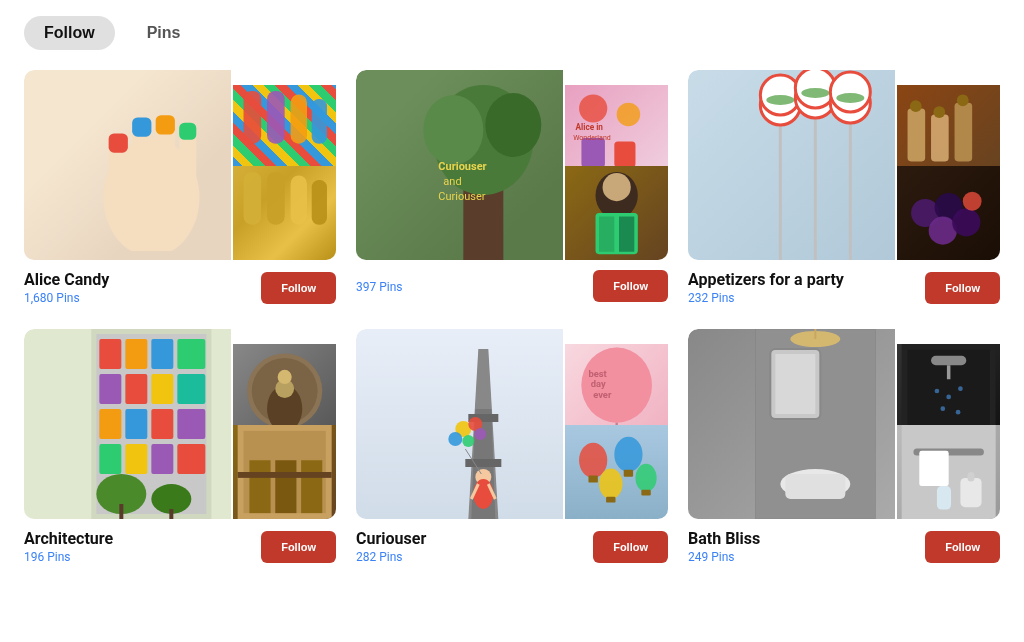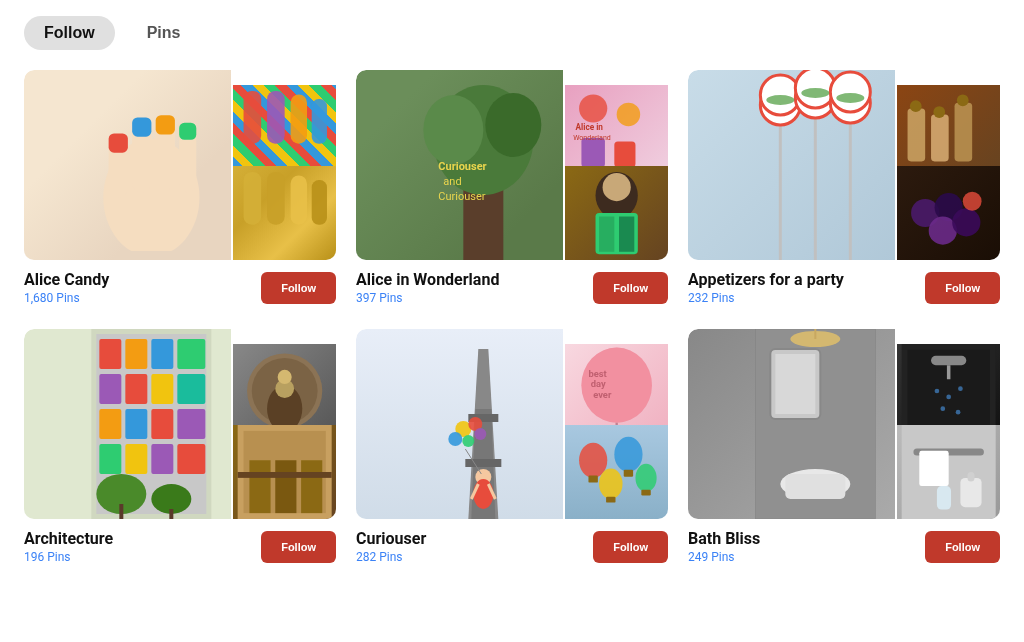--- a/index.html
+++ b/index.html
@@ -193,21 +193,20 @@
           <ellipse cx="40" cy="25" rx="18" ry="20" fill="#3d2b1f"></ellipse>
           <circle cx="40" cy="18" r="12" fill="#c8a878"></circle>
           <rect x="22" y="40" width="36" height="35" fill="#2ecc71" rx="3"></rect>
           <rect x="25" y="43" width="13" height="30" fill="#27ae60"></rect>
           <rect x="42" y="43" width="13" height="30" fill="#1a8a50"></rect>
         </svg>
       </div>
     </div>
     <div class="board-info">
       <div>
-        <div class="board-title">Alice in Wonderland</div>
         <div class="board-pins">397 Pins</div>
       </div>
       <button class="follow-btn">Follow</button>
     </div>
   </div>
 
   <div class="board-card">
     <div class="board-images">
       <div class="img-main img-block" style="background: linear-gradient(135deg, #c8dce8, #b0c8d8);">
         <svg width="100%" height="100%" viewBox="0 0 120 190">

